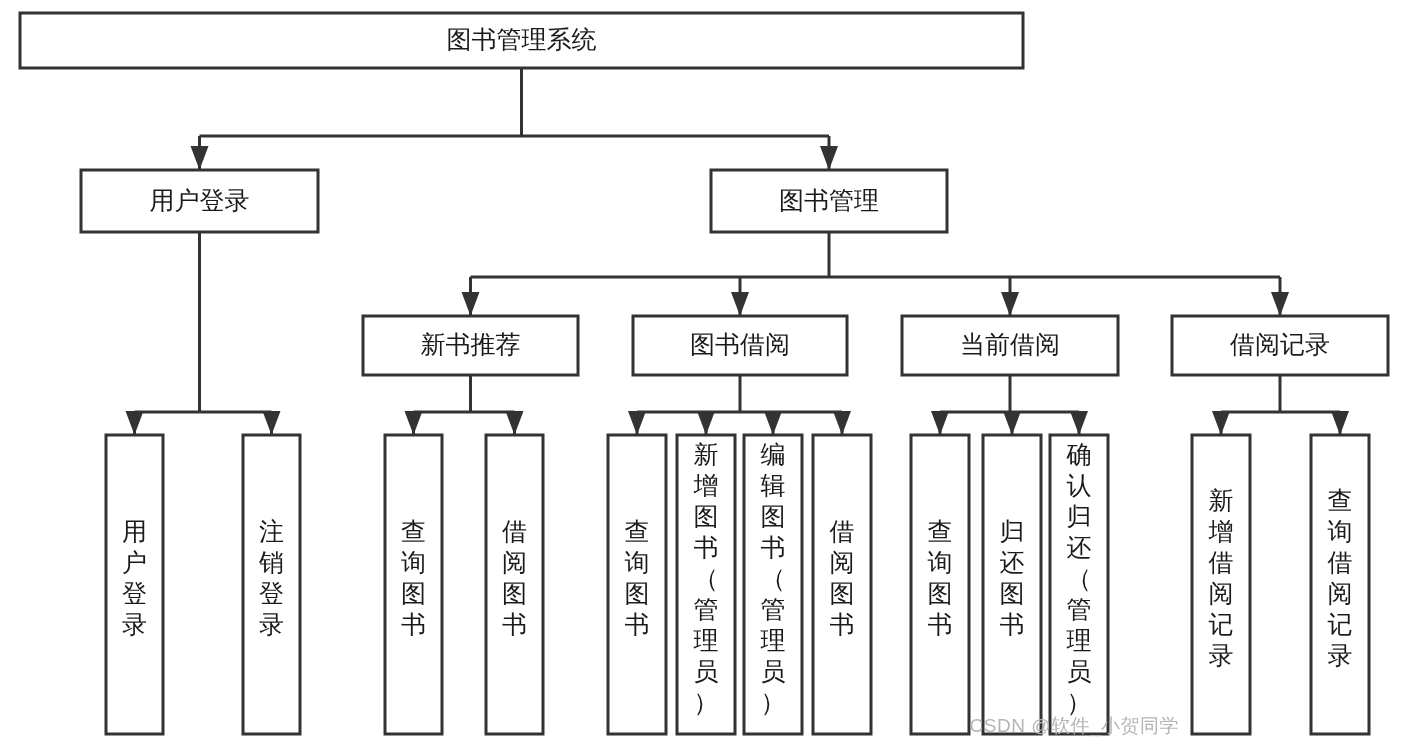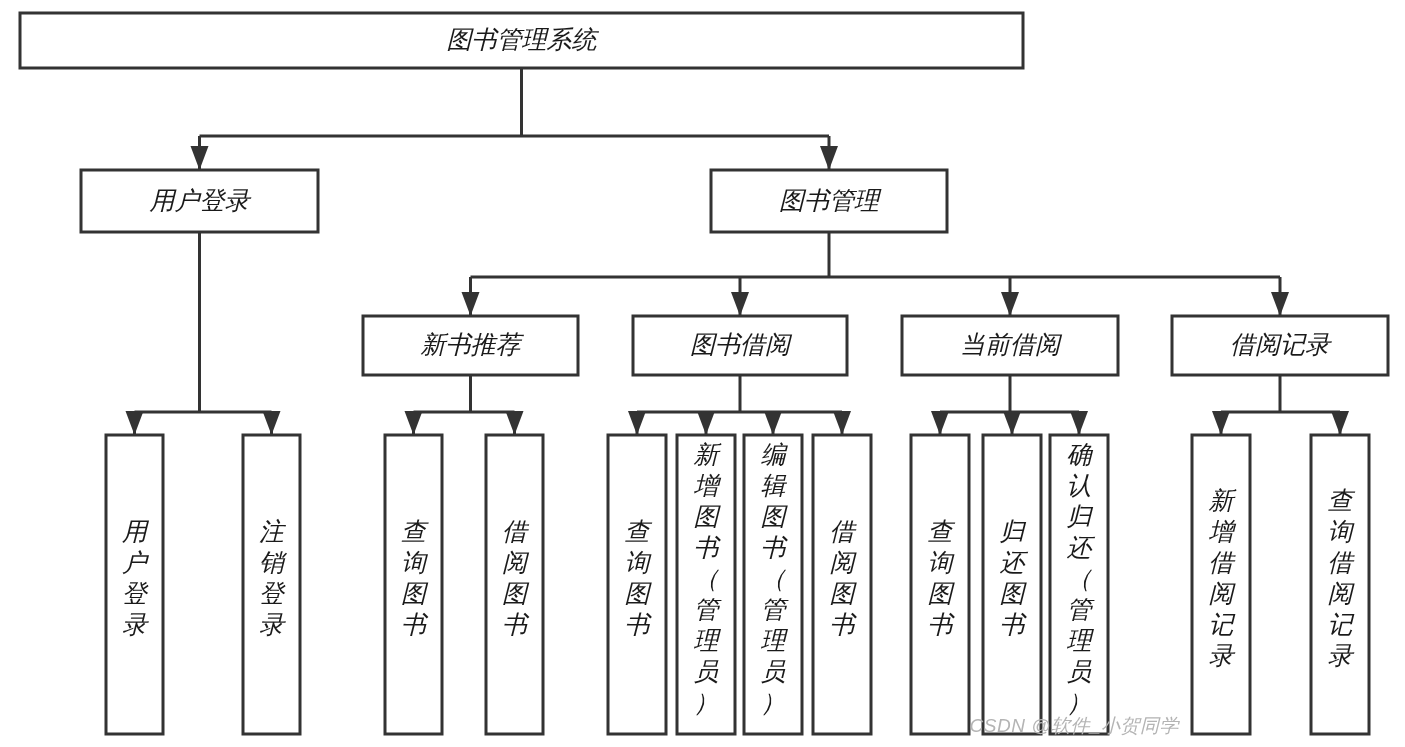--- a/index.html
+++ b/index.html
@@ -13,21 +13,20 @@
     font-family: "Liberation Sans", "DejaVu Sans", sans-serif;
     overflow: hidden;
     position: relative;
   }
   #diagram-root {
     position: absolute;
     left: 0;
     top: 0;
     width: 1193px;
     height: 747px;
-    font-style: italic;
   }
   svg.flow {
     display: block;
     width: 1405px;
     height: 747px;
   }
   .node-rect {
     fill: #ffffff;
     stroke: #333333;
     stroke-width: 3;

